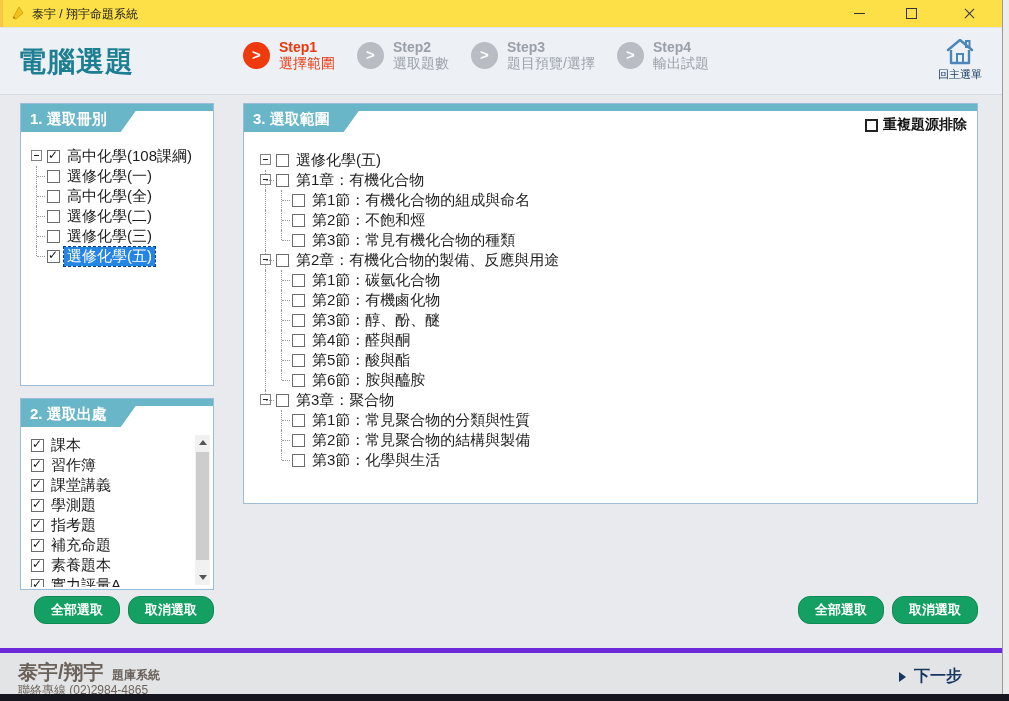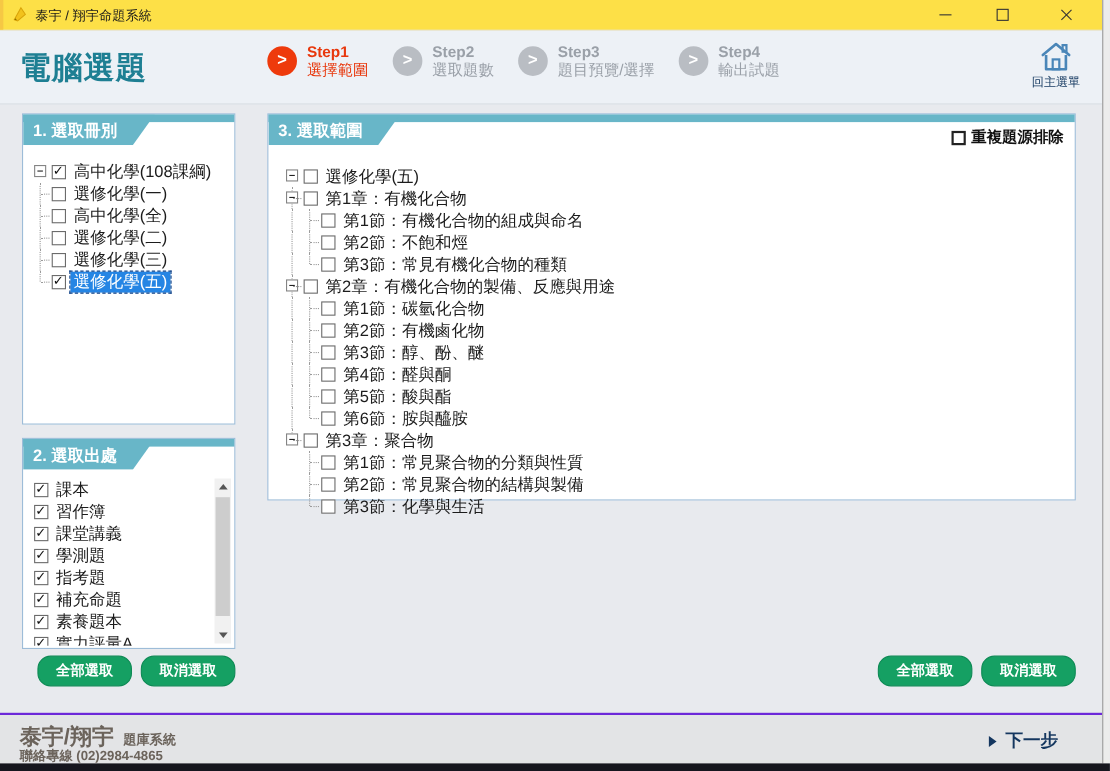--- a/index.html
+++ b/index.html
@@ -36,21 +36,21 @@
   .home-btn svg{display:block;margin:0 auto;}
   .home-lbl{font-size:11px;color:#12365e;margin-top:1px;}
   
   .panel{position:absolute;background:#fff;border:1px solid #9dbcd8;box-sizing:border-box;padding-left:25px;}
   .ptab-strip{position:absolute;left:0;top:0;right:0;height:7px;background:#68b6c8;}
   .ptab{position:absolute;left:0;top:0;height:28px;background:#68b6c8;color:#fff;font-weight:bold;font-size:15px;
         padding:6px 34px 0 9px;box-sizing:border-box;
         clip-path:polygon(0 0,100% 0,calc(100% - 20px) 100%,0 100%);}
   #panel1{left:20px;top:103px;width:194px;height:283px;}
   #panel2{left:20px;top:398px;width:194px;height:192px;text-align:center;}
-  #panel3{left:243px;top:103px;width:735px;height:352px;}
+  #panel3{left:243px;top:103px;width:735px;height:401px;}
   
   .tree{position:absolute;left:8px;top:42px;right:4px;}
   .trow{display:flex;align-items:center;height:20px;white-space:nowrap;}
   .c{width:16px;height:20px;position:relative;flex:none;}
   .c.v::before,.c.t::before{content:"";position:absolute;left:7px;top:0;bottom:0;border-left:1px dotted #9a9a9a;}
   .c.l::before{content:"";position:absolute;left:7px;top:0;height:10px;border-left:1px dotted #9a9a9a;}
   .c.t::after,.c.l::after{content:"";position:absolute;left:8px;right:0;top:10px;border-top:1px dotted #9a9a9a;}
   .exp{position:absolute;left:2px;top:4px;width:11px;height:11px;background:#fff;border:1px solid #848484;box-sizing:border-box;cursor:pointer;}
   .exp::after{content:"";position:absolute;left:2px;top:4px;width:5px;height:1px;background:#222;}
   .cb{width:13px;height:13px;flex:none;border:1px solid #6b6b6b;background:#fff;box-sizing:border-box;margin:0 4px 0 2px;
@@ -72,25 +72,25 @@
   .dedupe .box{width:13px;height:13px;border:2px solid #222;background:#fff;box-sizing:border-box;margin-right:5px;}
   .dedupe .txt{font-size:14px;font-weight:600;color:#111;}
   .scope-tree{position:absolute;left:14px;top:46px;}
   
   .btnrow{position:absolute;display:flex;gap:8px;}
   #btns-p2{left:20px;top:596px;width:194px;justify-content:flex-end;}
   #btns-p3{left:243px;top:596px;width:735px;justify-content:flex-end;}
   .gbtn{background:#15a063;border:1px solid #0e8a55;color:#fff;font-size:13px;font-weight:bold;
         border-radius:12px;padding:4px 16px;cursor:pointer;font-family:inherit;}
   
-  .footer{position:absolute;left:0;top:648px;width:1002px;height:46px;background:#e3e4e6;border-top:2px solid #6d28d9;}
+  .footer{position:absolute;left:0;top:648px;width:1002px;height:46px;background:#e3e4e6;border-top:5px solid #6d28d9;}
   .f-brand{position:absolute;left:18px;top:6px;color:#6b635b;}
   .f-brand .big{font-size:20px;font-weight:bold;}
   .f-brand .small{font-size:12px;font-weight:bold;margin-left:4px;}
-  .f-contact{position:absolute;left:18px;top:29px;font-size:12px;color:#6b635b;font-weight:bold;}
+  .f-contact{position:absolute;left:18px;top:29px;font-size:12px;color:#6b635b;}
   .next-btn{position:absolute;right:40px;top:13px;display:flex;align-items:center;gap:8px;cursor:pointer;}
   .next-tri{width:0;height:0;border-top:5px solid transparent;border-bottom:5px solid transparent;border-left:7px solid #14365f;}
   .next-lbl{font-size:16px;font-weight:bold;color:#14365f;}
   
   .right-strip{position:absolute;left:1002px;top:0;width:7px;height:694px;background:#ececec;border-left:1px solid #9a9a9a;box-sizing:border-box;}
   .task-bar{position:absolute;left:0;top:694px;width:1009px;height:7px;background:#16161e;}
 </style>
 </head>
 <body>
 

